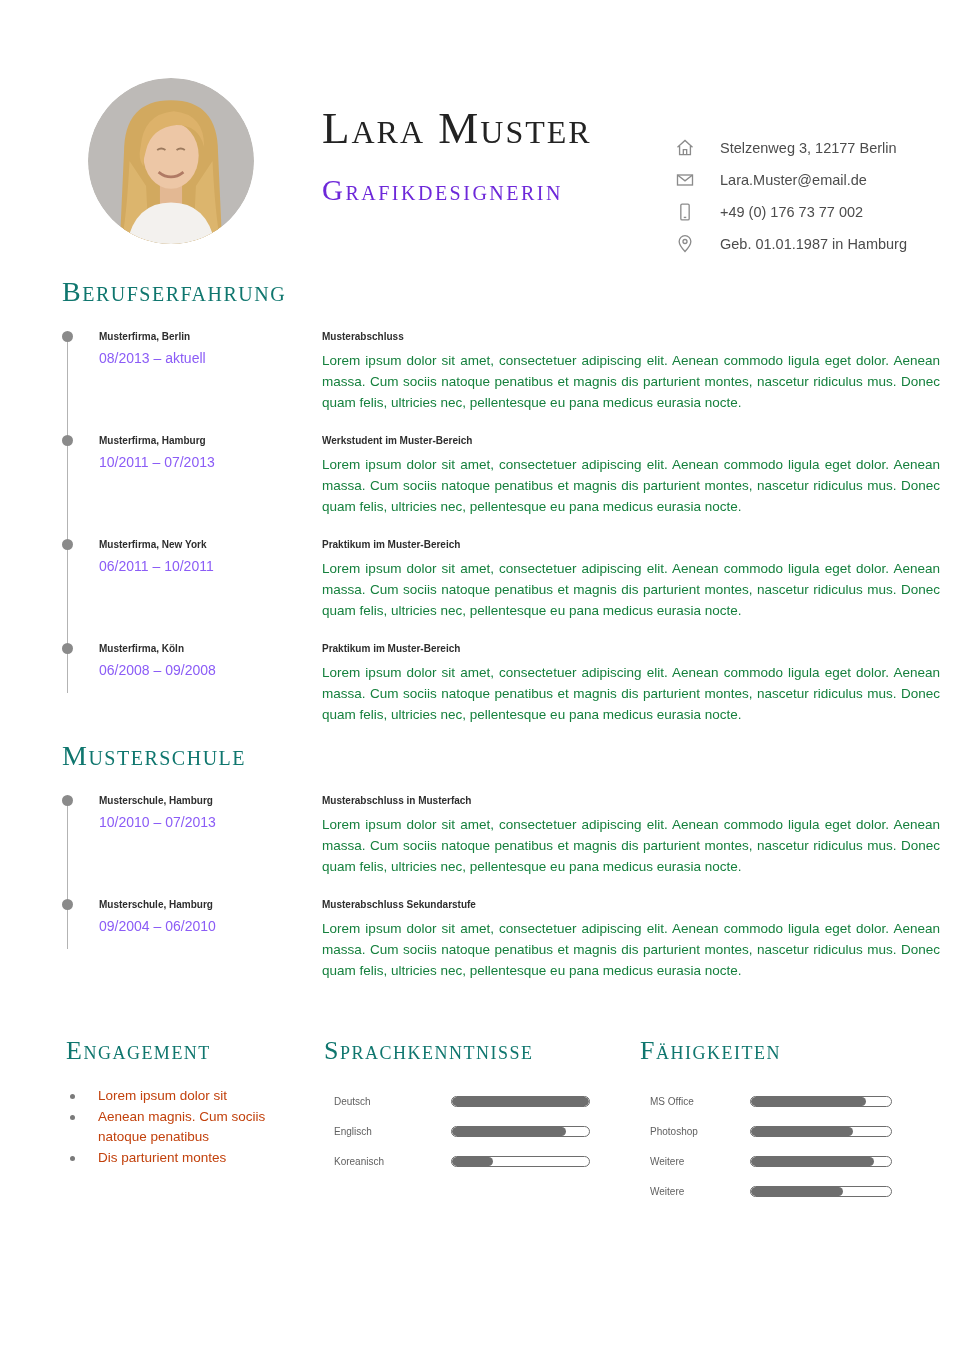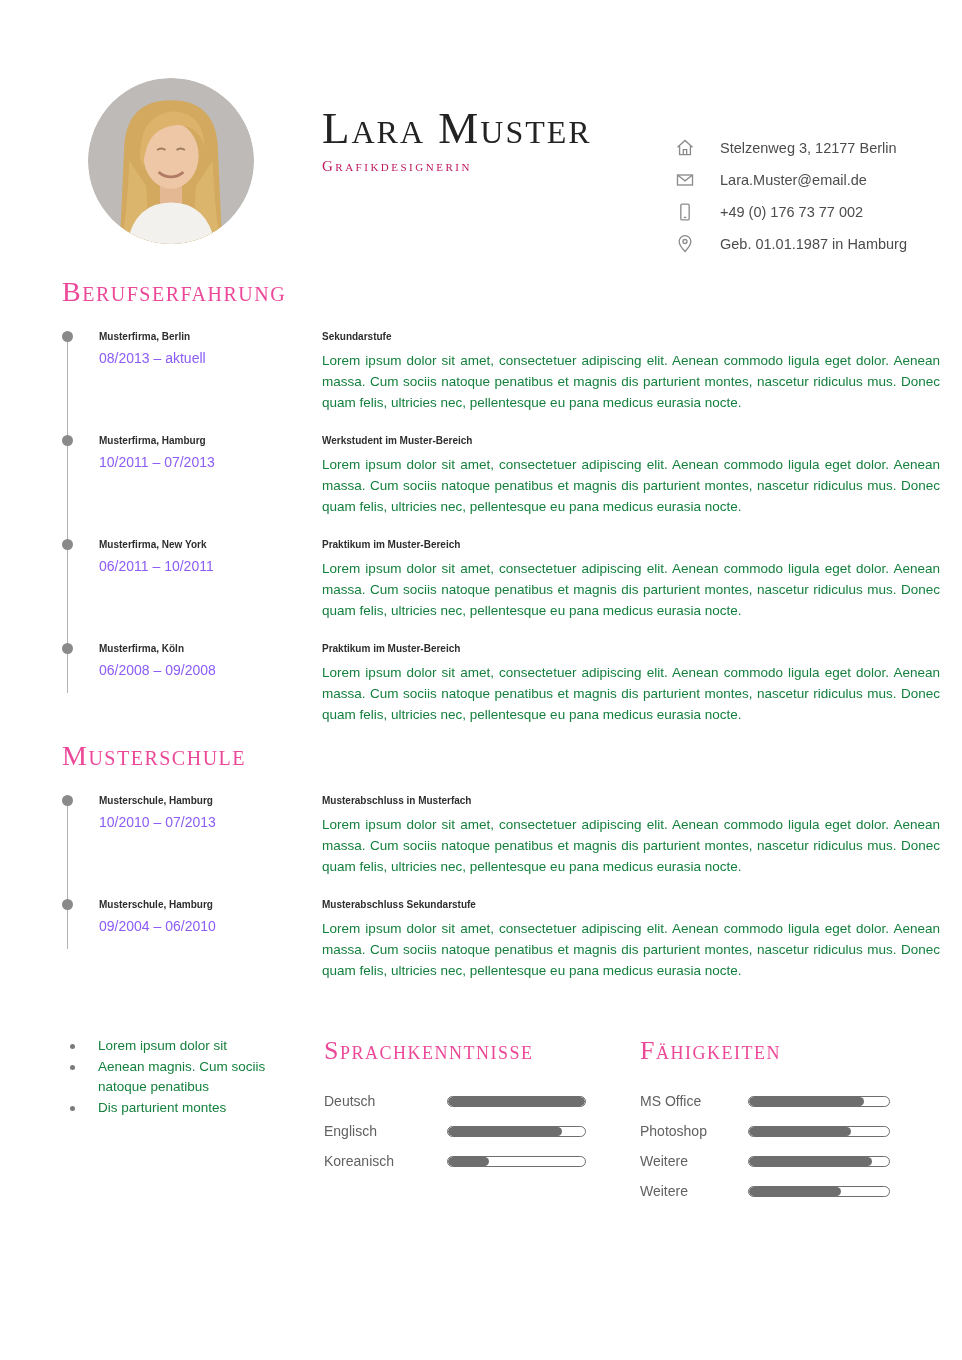--- a/index.html
+++ b/index.html
@@ -12,57 +12,57 @@
     padding-left:40px;
   }
   
   .photo-wrap{position:absolute;left:88px;top:78px;width:166px;height:166px;border-radius:50%;overflow:hidden;}
   .identity{position:absolute;left:322px;top:104px;}
   .person-name{
     margin:0;font-family:"Liberation Serif", serif;font-variant:small-caps;
     font-weight:400;font-size:45px;letter-spacing:2px;color:#232323;line-height:1.1;
   }
   .person-title{
-    margin-top:4px;font-family:"Liberation Serif", serif;font-variant:small-caps;
-    font-size:15px;letter-spacing:2.5px;color:#be185d;
+    margin-top:20px;font-family:"Liberation Serif", serif;font-variant:small-caps;
+    font-size:29px;letter-spacing:2.5px;color:#6d28d9;
   }
   .contact{position:absolute;left:666px;top:124px;list-style:none;margin:8px;padding:0;}
   .contact li{display:flex;align-items:center;height:32px;}
   .cicon{width:22px;height:22px;margin-right:24px;display:inline-flex;align-items:center;justify-content:center;}
   .cicon svg{stroke:#8b8b8b;fill:none;stroke-width:1.6;}
   .ctext{font-size:14.5px;color:#4c4c4c;white-space:nowrap;}
   
   .sec{position:absolute;left:62px;right:62px;}
   .sec-exp{top:276px;}
   .sec-edu{top:740px;}
   .sec-title{
     margin:0 0 18px 0;font-family:"Liberation Serif", serif;font-variant:small-caps;
-    font-weight:400;font-size:28px;letter-spacing:1.5px;color:#ec4899;
+    font-weight:400;font-size:28px;letter-spacing:1.5px;color:#0f766e;
   }
   .timeline{position:relative;}
   .timeline::before{content:'';position:absolute;left:5px;top:10px;bottom:32px;width:1px;background:#b3b3b3;}
   .entry{position:relative;display:grid;grid-template-columns:37px 223px 1fr;margin-bottom:17px;}
   .dot{position:absolute;left:0;top:5px;width:11px;height:11px;border-radius:50%;background:#8a8a8a;}
   .company,.position{font-size:10px;font-weight:700;color:#2e2e2e;line-height:22px;}
   .period{font-size:14px;color:#8b5cf6;margin-top:2px;}
   .desc{margin:2px 0 0 0;font-size:13.5px;color:#15803d;line-height:21px;text-align:justify;}
   
   .col{position:absolute;top:1036px;}
   .col-engagement{left:66px;width:210px;}
   .col-languages{left:324px;width:266px;}
   .col-skills{left:640px;width:252px;}
   .col .sec-title{font-size:26px;margin-bottom:20px;}
   .bullets{list-style:none;margin:0;padding:0;}
   .bullets li{
-    position:relative;padding-left:32px;font-size:13.5px;color:#15803d;
+    position:relative;padding-left:32px;font-size:13.5px;color:#c2410c;
     line-height:20px;margin-bottom:1px;max-width:175px;
   }
   .bullets li::before{content:'';position:absolute;left:4px;top:8px;width:5px;height:5px;border-radius:50%;background:#7a7a7a;}
   .meter-row{display:flex;align-items:center;height:30px;}
-  .meter-label{font-size:14px;color:#616161;}
+  .meter-label{font-size:10px;color:#616161;margin-left:10px;}
   .col-languages .meter-label{width:123px;}
   .col-skills .meter-label{width:108px;}
   .bar{position:relative;height:9px;border:1px solid #6e6e6e;border-radius:6px;background:#ffffff;overflow:hidden;flex:none;}
   .col-languages .bar{width:137px;}
   .col-skills .bar{width:140px;}
   .fill{position:absolute;left:0;top:0;bottom:0;background:#6e6e6e;border-radius:5px;}
 </style>
 </head>
 <body>
 
@@ -140,21 +140,21 @@
     <div class="timeline">
 
       <div class="entry">
         <span class="dot"></span>
           <span></span>
         <div>
           <div class="company">Musterfirma, Berlin</div>
           <div class="period">08/2013 – aktuell</div>
         </div>
         <div>
-          <div class="position">Sekundarstufe</div>
+          <div class="position">Musterabschluss</div>
           <p class="desc">Lorem ipsum dolor sit amet, consectetuer adipiscing elit. Aenean commodo ligula eget dolor. Aenean massa. Cum sociis natoque penatibus et magnis dis parturient montes, nascetur ridiculus mus. Donec quam felis, ultricies nec, pellentesque eu pana medicus eurasia nocte.</p>
         </div>
       </div>
 
       <div class="entry">
         <span class="dot"></span>
           <span></span>
         <div>
           <div class="company">Musterfirma, Hamburg</div>
           <div class="period">10/2011 – 07/2013</div>
@@ -221,20 +221,21 @@
         <div>
           <div class="position">Musterabschluss Sekundarstufe</div>
           <p class="desc">Lorem ipsum dolor sit amet, consectetuer adipiscing elit. Aenean commodo ligula eget dolor. Aenean massa. Cum sociis natoque penatibus et magnis dis parturient montes, nascetur ridiculus mus. Donec quam felis, ultricies nec, pellentesque eu pana medicus eurasia nocte.</p>
         </div>
       </div>
 
     </div>
   </section>
 
   <section class="col col-engagement">
+    <h2 class="sec-title">Engagement</h2>
     <ul class="bullets">
       <li>Lorem ipsum dolor sit</li>
       <li>Aenean magnis. Cum sociis natoque penatibus</li>
       <li>Dis parturient montes</li>
     </ul>
   </section>
 
   <section class="col col-languages">
     <h2 class="sec-title">Sprachkenntnisse</h2>
     <div class="meter-row">

